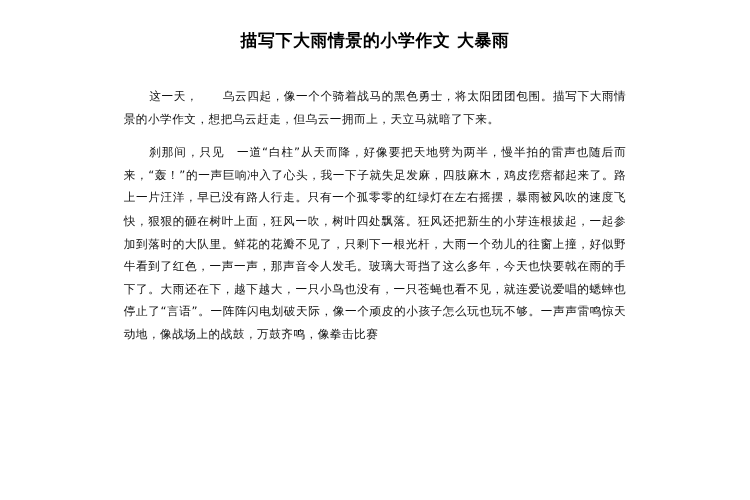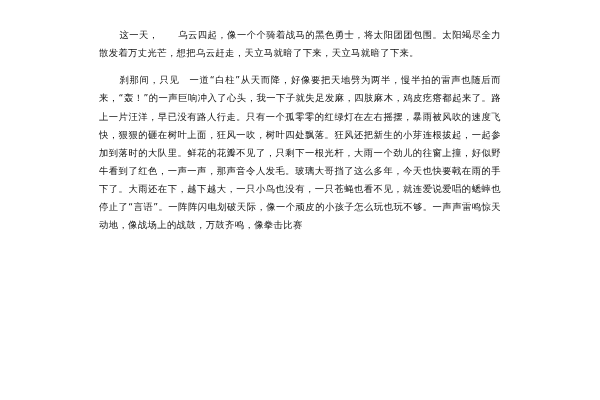--- a/index.html
+++ b/index.html
@@ -47,19 +47,20 @@
   }
   .para.indent {
     text-indent: 2.2em;
   }
 </style>
 </head>
 <body>
 
 <div class="page">
 
+  <h1 class="doc-title">描写下大雨情景的小学作文 大暴雨</h1>
 
   <div class="body-block">
-    <p class="para indent">这一天，　　乌云四起，像一个个骑着战马的黑色勇士，将太阳团团包围。太阳竭尽全力散发着万丈光芒，想把乌云赶走，天立马就暗了下来，天立马就暗了下来。</p>
+    <p class="para indent">这一天，　　乌云四起，像一个个骑着战马的黑色勇士，将太阳团团包围。描写下大雨情景的小学作文，想把乌云赶走，但乌云一拥而上，天立马就暗了下来。</p>
     <p class="para indent">刹那间，只见　一道“白柱”从天而降，好像要把天地劈为两半，慢半拍的雷声也随后而来，“轰！”的一声巨响冲入了心头，我一下子就失足发麻，四肢麻木，鸡皮疙瘩都起来了。路上一片汪洋，早已没有路人行走。只有一个孤零零的红绿灯在左右摇摆，暴雨被风吹的速度飞快，狠狠的砸在树叶上面，狂风一吹，树叶四处飘落。狂风还把新生的小芽连根拔起，一起参加到落时的大队里。鲜花的花瓣不见了，只剩下一根光杆，大雨一个劲儿的往窗上撞，好似野牛看到了红色，一声一声，那声音令人发毛。玻璃大哥挡了这么多年，今天也快要戟在雨的手下了。大雨还在下，越下越大，一只小鸟也没有，一只苍蝇也看不见，就连爱说爱唱的蟋蟀也停止了“言语”。一阵阵闪电划破天际，像一个顽皮的小孩子怎么玩也玩不够。一声声雷鸣惊天动地，像战场上的战鼓，万鼓齐鸣，像拳击比赛</p>
   </div>
 
 </div>
 
 </body></html>

